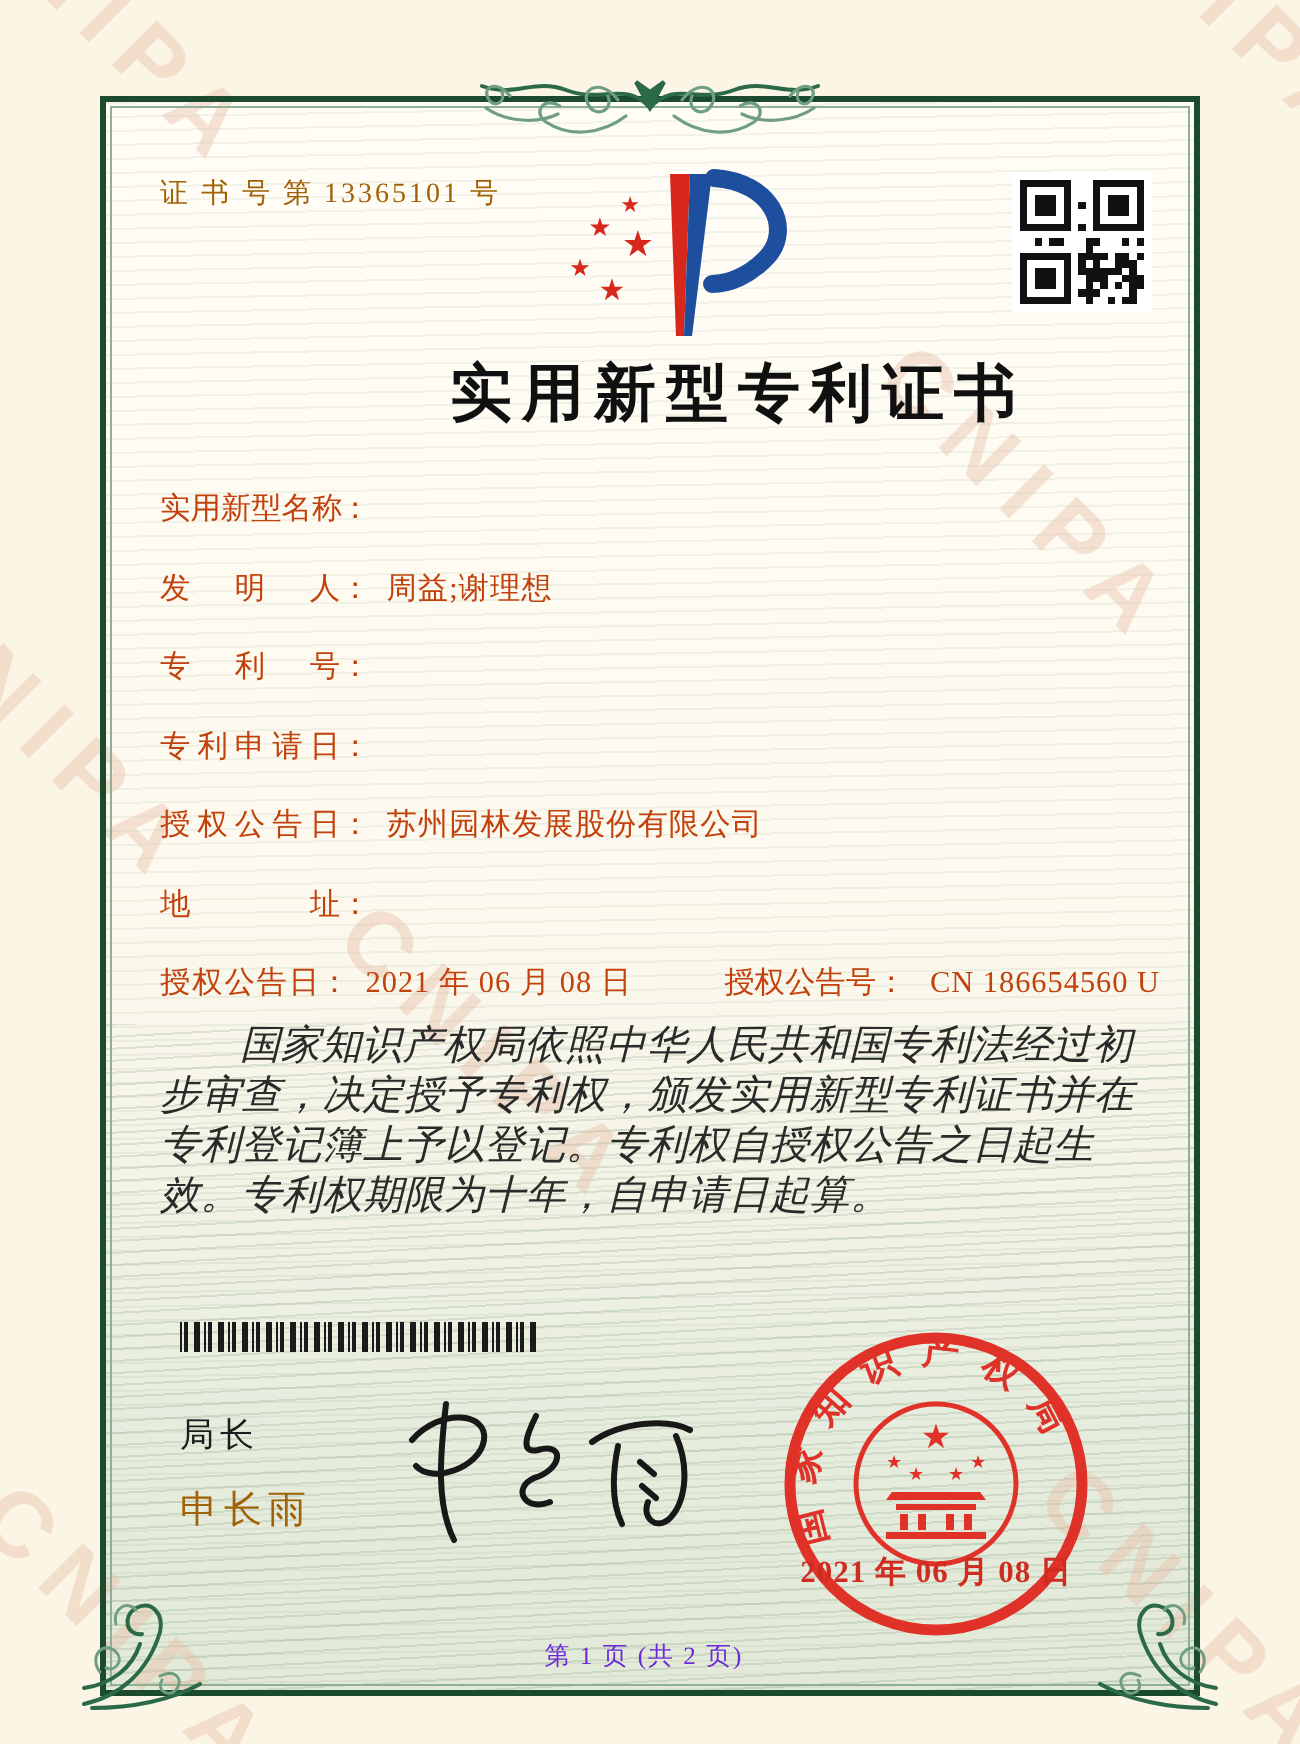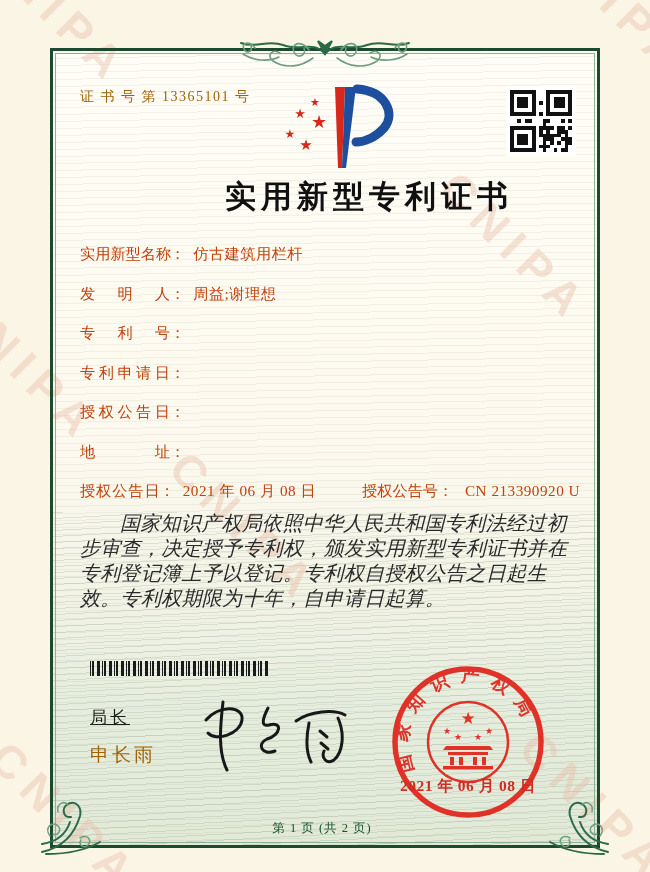--- a/index.html
+++ b/index.html
@@ -38,28 +38,28 @@
   .row{height:39.5px;display:flex;align-items:flex-start;white-space:nowrap;}
   .lbl{display:inline-block;width:90px;text-align:justify;text-align-last:justify;}
   .val{margin-left:8px;letter-spacing:.5px;}
   .pair2{margin-left:46px;}
 
   .paras{position:absolute;left:80px;top:511px;width:492px;font-size:20px;line-height:25px;
       font-style:italic;color:#2a2a2a;}
   .paras p{margin:0;text-indent:2em;letter-spacing:.3px;}
 
   .barcode{position:absolute;left:90px;top:661px;}
-  .officer-title{position:absolute;left:90px;top:706px;font-size:17px;letter-spacing:3px;color:#1c1c1c;text-decoration:underline;}
+  .officer-title{position:absolute;left:90px;top:706px;font-size:17px;letter-spacing:3px;color:#1c1c1c;}
   .officer-name{position:absolute;left:90px;top:742px;font-size:19px;letter-spacing:3px;color:#a16207;}
   .sig{position:absolute;left:192px;top:690px;}
 
   .seal{position:absolute;left:380px;top:650px;}
 
   .footer{position:absolute;left:50px;top:820px;width:544px;text-align:center;
-      font-size:12.5px;color:#14532d;letter-spacing:1px;}
+      font-size:12.5px;color:#6d28d9;letter-spacing:1px;}
 
   .orn-top{position:absolute;left:225px;top:24px;z-index:5;}
   .orn-bl{position:absolute;left:36px;top:792px;z-index:5;}
   .orn-br{position:absolute;left:546px;top:792px;z-index:5;transform:scaleX(-1);}
 </style>
 </head>
 <body>
 
 <div class="page">
 
@@ -286,50 +286,50 @@
         <rect x="14" y="16" width="1" height="1" fill="#111"></rect>
         <rect x="15" y="16" width="1" height="1" fill="#111"></rect>
       </svg>
 
     <h1 class="title">实用新型专利证书</h1>
 
     <div class="fields">
       <div class="row">
         <span class="lbl">实用新型名称</span>
           <span>：</span>
-        <span class="val">仿古建筑用栏杆</span>
       </div>
       <div class="row">
         <span class="lbl">发明人</span>
           <span>：</span>
         <span class="val">周益;谢理想</span>
       </div>
       <div class="row">
         <span class="lbl">专利号</span>
           <span>：</span>
       </div>
       <div class="row">
         <span class="lbl">专利申请日</span>
           <span>：</span>
       </div>
       <div class="row">
         <span class="lbl">授权公告日</span>
           <span>：</span>
+        <span class="val">苏州园林发展股份有限公司</span>
       </div>
       <div class="row">
         <span class="lbl">地址</span>
           <span>：</span>
       </div>
       <div class="row">
         <span class="lbl">授权公告日</span>
           <span>：</span>
         <span class="val">2021 年 06 月 08 日</span>
         <span class="pair2">
           <span>授权公告号</span><span>：</span>
-          <span class="val">CN 213390920 U</span>
+          <span class="val">CN 186654560 U</span>
         </span>
       </div>
     </div>
 
     <div class="paras">
       <p>国家知识产权局依照中华人民共和国专利法经过初步审查，决定授予专利权，颁发实用新型专利证书并在专利登记簿上予以登记。专利权自授权公告之日起生效。专利权期限为十年，自申请日起算。</p>
     </div>
 
     <svg class="barcode" width="178" height="15" viewBox="0 0 178 15" shape-rendering="crispEdges">
         <rect x="0" y="0" width="1" height="15" fill="#1a1a1a"></rect>

